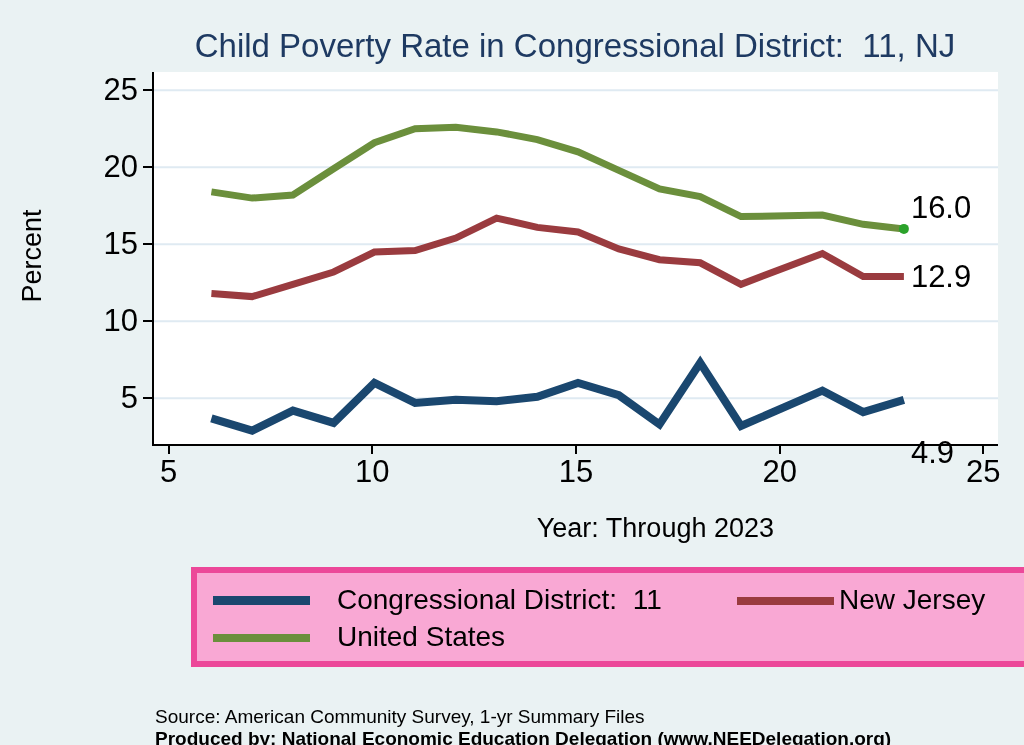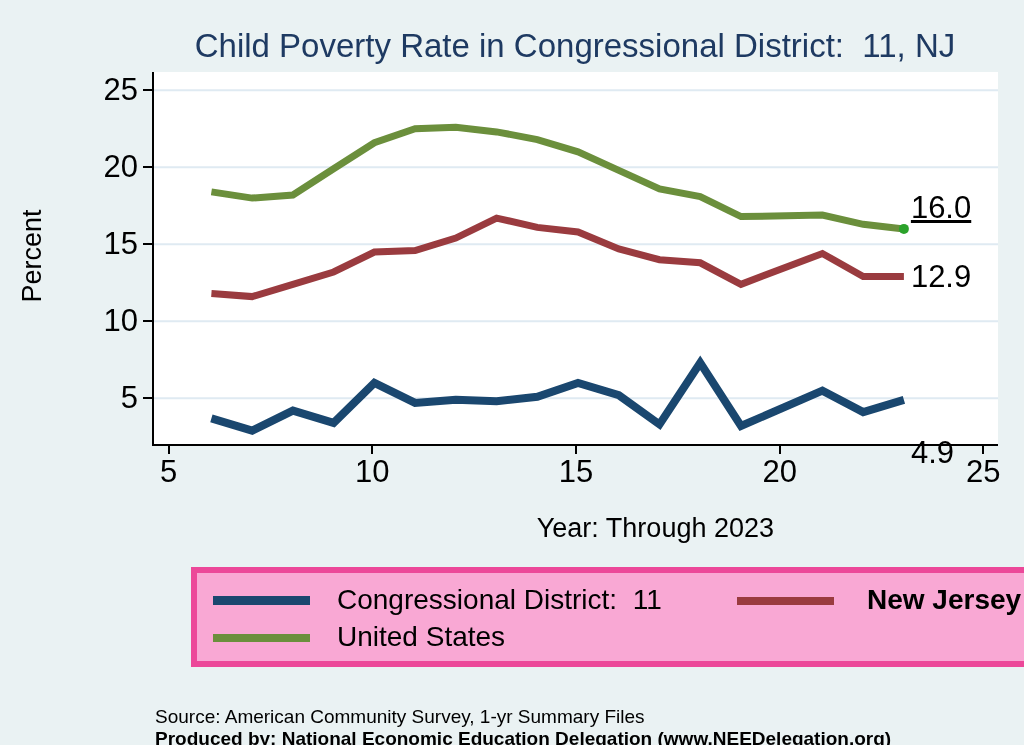--- a/index.html
+++ b/index.html
@@ -64,21 +64,21 @@
       <polyline points="57.4,119.9 98.2,126.1 138.9,123.0 179.6,96.8 220.4,70.7 261.1,56.8 301.8,55.3 342.6,59.9 383.3,67.6 424.0,79.9 464.8,98.4 505.5,116.9 546.2,124.6 587.0,144.6 668.4,143.0 709.2,152.3 749.9,156.9" fill="none" stroke="#6b8f3c" stroke-width="7"></polyline>
       <circle cx="749.9054054054055" cy="156.89900662251657" r="5" fill="#2ba22b"></circle>
     </svg>
 </div>
 
 <div class="abs" id="x-axis-title">Year: Through 2023</div>
 
 <div class="abs" id="end-labels">
     <div class="abs end-label" style="left: 910.905px; top: 404.81px; margin-top: 32px;">4.9</div>
     <div class="abs end-label" style="left: 910.905px; top: 260.631px; text-align: right;">12.9</div>
-    <div class="abs end-label" style="left: 910.905px; top: 191.899px; text-decoration: underline;">16.0</div>
+    <div class="abs end-label" style="left: 910.905px; top: 191.899px;">16.0</div>
   </div>
 <div class="abs" id="ticks-layer">
     <div class="abs ytick" style="top: 397.27px;"></div>
     <div class="abs ytick-label" style="top: 382.27px;">5</div>
     <div class="abs ytick" style="top: 320.283px;"></div>
     <div class="abs ytick-label" style="top: 305.283px;">10</div>
     <div class="abs ytick" style="top: 243.296px;"></div>
     <div class="abs ytick-label" style="top: 228.296px;">15</div>
     <div class="abs ytick" style="top: 166.31px;"></div>
     <div class="abs ytick-label" style="top: 151.31px;">20</div>
@@ -93,19 +93,19 @@
     <div class="abs xtick" style="left: 778.705px;"></div>
     <div class="abs xtick-label" style="left: 739.705px;">20</div>
     <div class="abs xtick" style="left: 982.373px;"></div>
     <div class="abs xtick-label" style="left: 943.373px;">25</div>
   </div>
 
 <div class="abs" id="legend-box">
   <div class="abs legend-swatch" style="left: 16px; top: 23px; width: 97px; background: rgb(26, 71, 111);"></div>
   <div class="abs legend-label" style="left:140px;top:10px;">Congressional District:  11</div>
   <div class="abs legend-swatch" style="left: 540px; top: 24px; width: 97px; height: 8px; background: rgb(154, 59, 63);"></div>
-  <div class="abs legend-label" style="left:670px;top:10px;font-weight:bold;">New Jersey</div>
+  <div class="abs legend-label" style="left:642px;top:10px;">New Jersey</div>
   <div class="abs legend-swatch" style="left: 16px; top: 61px; width: 97px; height: 8px; background: rgb(107, 143, 60);"></div>
   <div class="abs legend-label" style="left:140px;top:47px;">United States</div>
 </div>
 
 <div class="abs source-line" style="top:662px;">Source: American Community Survey, 1-yr Summary Files</div>
 <div class="abs source-line" style="top:684px;font-weight:bold;">Produced by: National Economic Education Delegation (www.NEEDelegation.org)</div>
 
 </body></html>

